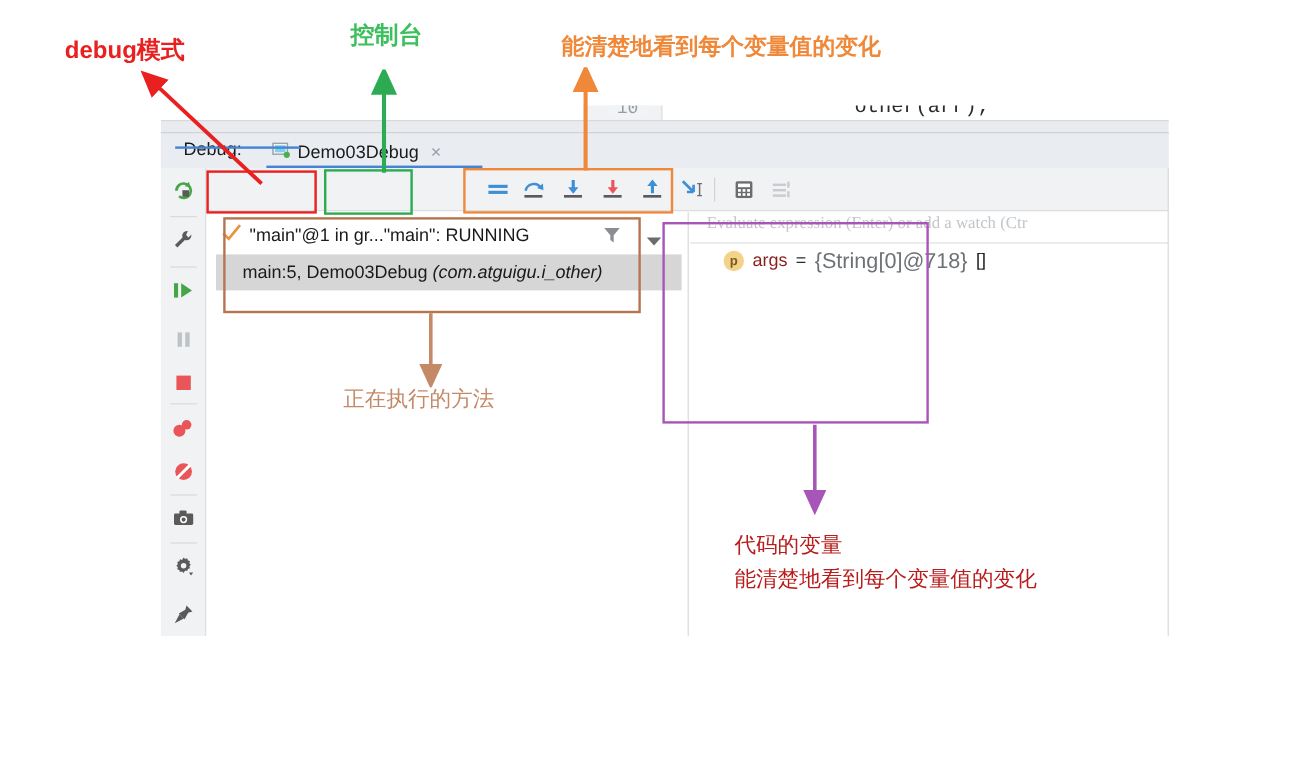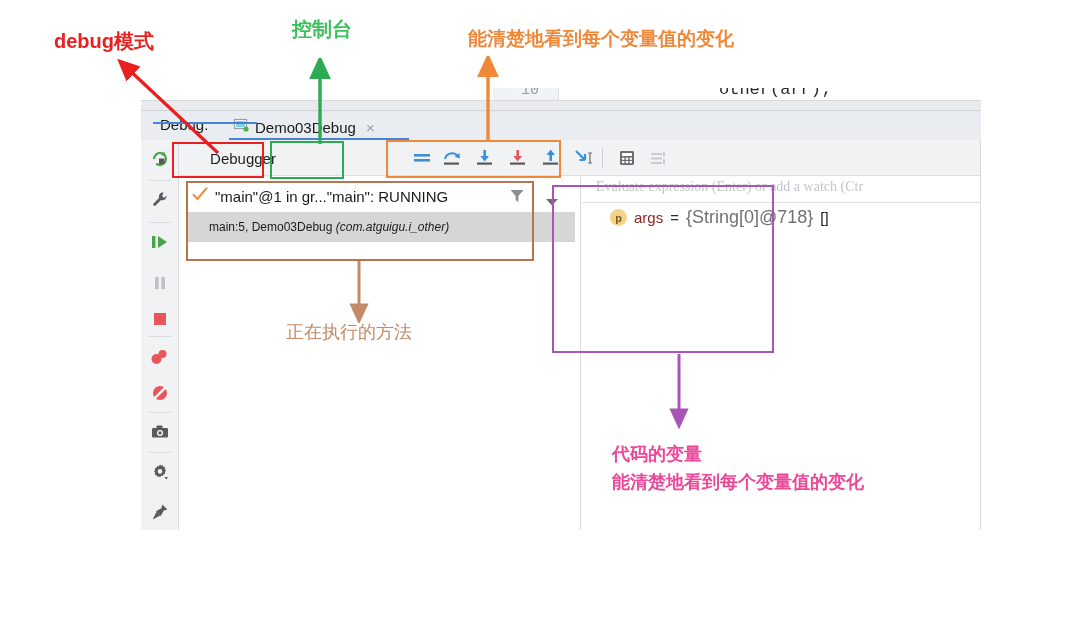--- a/index.html
+++ b/index.html
@@ -33,34 +33,33 @@
     left: 468px; top: 26px;
     font-size: 19px; color: #f0883a;
   }
   #anno-running-method {
     left: 286px; top: 320px;
     font-size: 18px; color: #c48a68;
     font-weight: normal;
   }
   #anno-variables {
     left: 612px; top: 440px;
-    font-size: 18px; color: #ec4899;
-    font-weight: bold; line-height: 28px;
+    font-size: 18px; color: #b91c1c;
+    font-weight: normal; line-height: 28px;
   }
 
   
   .arrow-svg { position: absolute; pointer-events: none; }
 
   
   #ide-window {
     position: absolute;
     left: 134px; top: 88px;
     width: 821px; height: 442px;
     background: #ffffff;
-    margin-left: 7px;
   }
 
   
   #editor-strip {
     position: absolute; left: 0; top: 0;
     width: 840px; height: 22px;
     background: #ffffff;
     overflow: hidden;
   }
   #editor-gutter-num {
@@ -169,21 +168,21 @@
   #thread-filter-icon { position: absolute; right: 50px; top: 6px; }
   #thread-dropdown-icon { position: absolute; right: 16px; top: 11px; }
 
   #frame-row {
     position: absolute; left: 8px; top: 35px;
     width: 388px; height: 30px;
     background: #d6d6d6;
     display: flex; align-items: center;
   }
   #frame-text {
-    font-size: 12px; color: #1a1a1a;
+    font-size: 15px; color: #1a1a1a;
     margin-left: 22px; white-space: nowrap;
   }
   #frame-text em { font-style: italic; }
 
   
   #vars-panel {
     position: absolute; left: 441px; top: 89px;
     width: 399px; height: 353px;
     background: #ffffff;
   }
@@ -317,21 +316,20 @@
     </div>
     <div class="rail-icon" style="top:353px">
       <svg width="20" height="20" viewBox="0 0 20 20">
         <path d="M12.4 2.6 L17.4 7.6 L13.8 8.6 L10.8 14 L6 9.2 L11.4 6.2 Z" fill="#5a5a5a"></path>
         <path d="M6.6 9.8 L2.6 17.4 L10.2 13.4 Z" fill="#5a5a5a"></path>
       </svg>
     </div>
   </div>
 
   <div id="debug-tabbar">
-    <div class="dbg-tab" id="dbg-tab-debugger">Debugger</div>
 
     <div class="tb-icon" style="left:226px">
       <svg width="22" height="18" viewBox="0 0 22 18">
         <rect x="3" y="5" width="16" height="2.6" fill="#3d8fd6"></rect>
         <rect x="3" y="10" width="16" height="2.6" fill="#3d8fd6"></rect>
       </svg>
     </div>
     <div class="tb-icon" style="left:256px">
       <svg width="24" height="20" viewBox="0 0 24 20">
         <path d="M5 11 A7 7 0 0 1 18 9" fill="none" stroke="#3d8fd6" stroke-width="2"></path>

